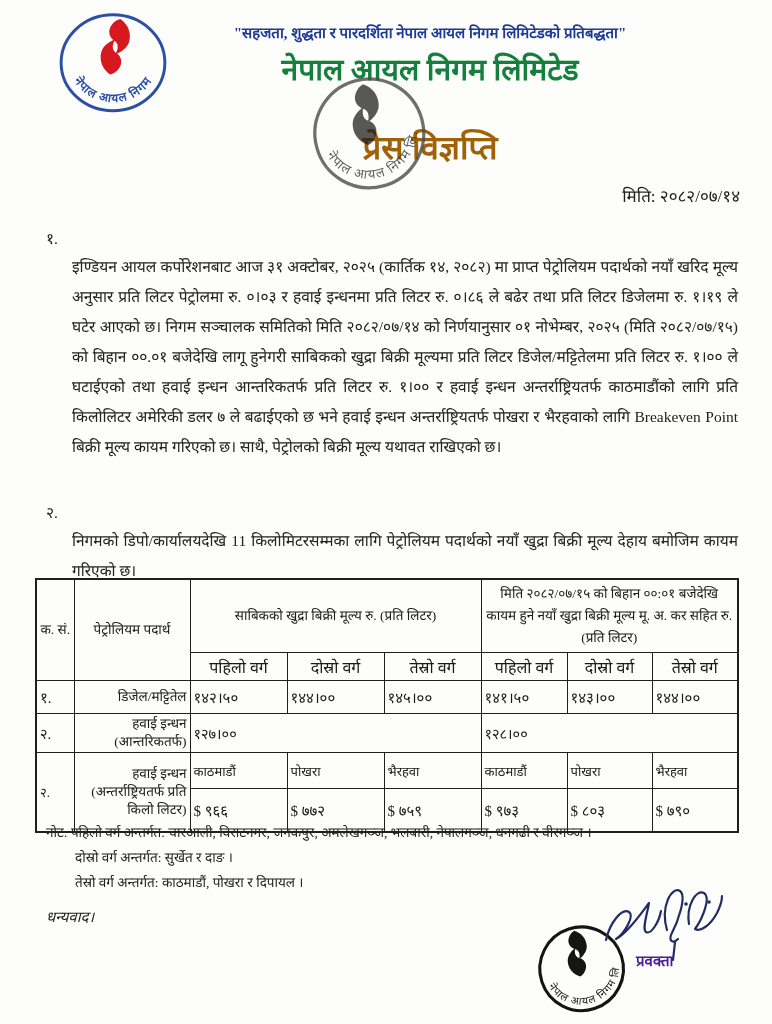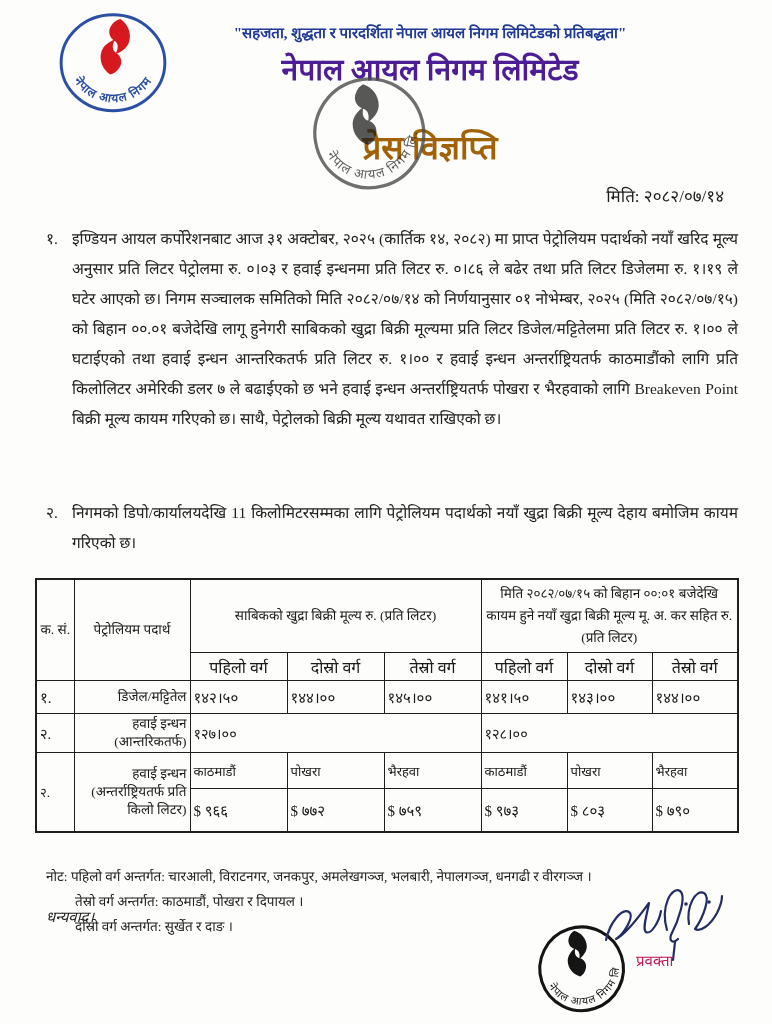--- a/index.html
+++ b/index.html
@@ -9,46 +9,46 @@
     font-family:"Liberation Serif","DejaVu Serif",serif;
     color:#1e1e1e;
   }
   
   .hdr-quote {
     position:absolute; top:22px; left:130px; width:600px;
     text-align:center; font-weight:bold; font-size:15px; color:#1f3a96;
   }
   .hdr-org {
     position:absolute; top:48px; left:130px; width:600px;
-    text-align:center; font-weight:bold; font-size:30px; color:#4c1d95;
+    text-align:center; font-weight:bold; font-size:30px; color:#15803d;
   }
   .hdr-office {
     position:absolute; top:94px; left:130px; width:600px;
     text-align:center; font-size:17px; color:#27439b;
   }
   .hdr-press {
     position:absolute; top:124px; left:130px; width:600px;
     text-align:center; font-weight:bold; font-size:33px; color:#a16207;
   }
   .logo { position:absolute; top:12px; left:56px; width:114px; height:106px; }
   .watermark {
     position:absolute; top:68px; left:302px; width:136px; height:136px;
     opacity:.8; transform:rotate(-15deg);
   }
   .date-line {
-    position:absolute; top:184px; right:48px;
+    position:absolute; top:184px; right:32px;
     font-size:17px; color:#1c1c1c;
   }
   
   .para {
     position:absolute; left:46px; width:692px;
     display:flex; font-size:15.5px; line-height:30px; color:#222;
   }
   .para .num { flex:0 0 26px; }
-  .para .txt { flex:1; text-align:justify; }
+  .para .txt { flex:1; text-align:justify;margin-top:28px; }
   .para1 { top:224px; }
   .para2 { top:498px; }
   .latin { font-family:"Liberation Serif","DejaVu Serif",serif; }
   
   table.price {
     position:absolute; left:35px; top:578px; width:702px;
     border-collapse:collapse; table-layout:fixed;
   }
   table.price th, table.price td {
     border:1.6px solid #1f1f1f; vertical-align:middle;
@@ -56,29 +56,29 @@
   }
   table.price { border:2px solid #1f1f1f; }
   tr.hrow1 th { height:70px; font-size:13.5px; line-height:22px; }
   tr.hrow2 th { height:25px; font-size:16px; }
   tr.drow1 td { height:30px; font-size:15px; }
   tr.drow2 td { height:30px; font-size:14.5px; }
   tr.drow3a td { height:33px; font-size:13px; }
   tr.drow3b td { height:40px; font-size:15px; }
   td.pcell, th.pcell { text-align:right; padding-left:7px !important; font-size:13.5px !important; line-height:18px; }
   
-  .notes { position:absolute; left:46px; top:864px; width:690px; font-size:13.5px; line-height:25px; color:#222; }
+  .notes { position:absolute; left:46px; top:820px; width:690px; font-size:13.5px; line-height:25px; color:#222; }
   .notes .n-indent { padding-left:29px; }
   .thanks { position:absolute; left:46px; top:906px; font-size:15px; color:#222;font-style:italic; }
   .stamp-bottom {
     position:absolute; left:528px; top:918px; width:110px; height:110px;
     transform:rotate(-18deg);
   }
   .signature { position:absolute; left:596px; top:882px; width:142px; height:84px; }
-  .designation { position:absolute; left:636px; top:950px; font-size:15px; color:#be185d; }
+  .designation { position:absolute; left:636px; top:950px; font-size:15px; color:#4c1d95;font-weight:bold; }
 </style>
 </head>
 <body>
 
 <div class="page">
 
   <div class="logo">
     <svg width="114" height="106" viewBox="0 0 100 94">
       <ellipse cx="50" cy="45" rx="46" ry="42.5" fill="none" stroke="#2b4fa5" stroke-width="2.6"></ellipse>
       <g transform="translate(24,4) scale(0.56)">
@@ -182,22 +182,22 @@
         <td>$ ७५९</td>
         <td>$ ९७३</td>
         <td>$ ८०३</td>
         <td>$ ७९०</td>
       </tr>
     </tbody>
   </table>
 
   <div class="notes">
     <div>नोट: पहिलो वर्ग अन्तर्गत: चारआली, विराटनगर, जनकपुर, अमलेखगञ्ज, भलबारी, नेपालगञ्ज, धनगढी र वीरगञ्ज ।</div>
+    <div class="n-indent">दोस्रो वर्ग अन्तर्गत: सुर्खेत र दाङ ।</div>
     <div class="n-indent">तेस्रो वर्ग अन्तर्गत: काठमाडौं, पोखरा र दिपायल ।</div>
-    <div class="n-indent">दोस्रो वर्ग अन्तर्गत: सुर्खेत र दाङ ।</div>
   </div>
 
   <div class="thanks">धन्यवाद।</div>
 
   <div class="stamp-bottom">
     <svg width="110" height="110" viewBox="0 0 100 100">
       <circle cx="50" cy="46" r="38" fill="none" stroke="#141414" stroke-width="2.8"></circle>
       <g transform="translate(27,9) scale(0.47)">
         <path d="M58,4 C70,12 76,26 72,40 C69,50 60,56 50,60 C56,50 55,42 48,38 C40,33 38,22 44,14 C48,8 53,5 58,4 Z" fill="#151515"></path>
         <path d="M42,92 C30,84 24,70 28,56 C31,46 40,40 50,36 C44,46 45,54 52,58 C60,63 62,74 56,82 C52,88 47,91 42,92 Z" fill="#151515"></path>

